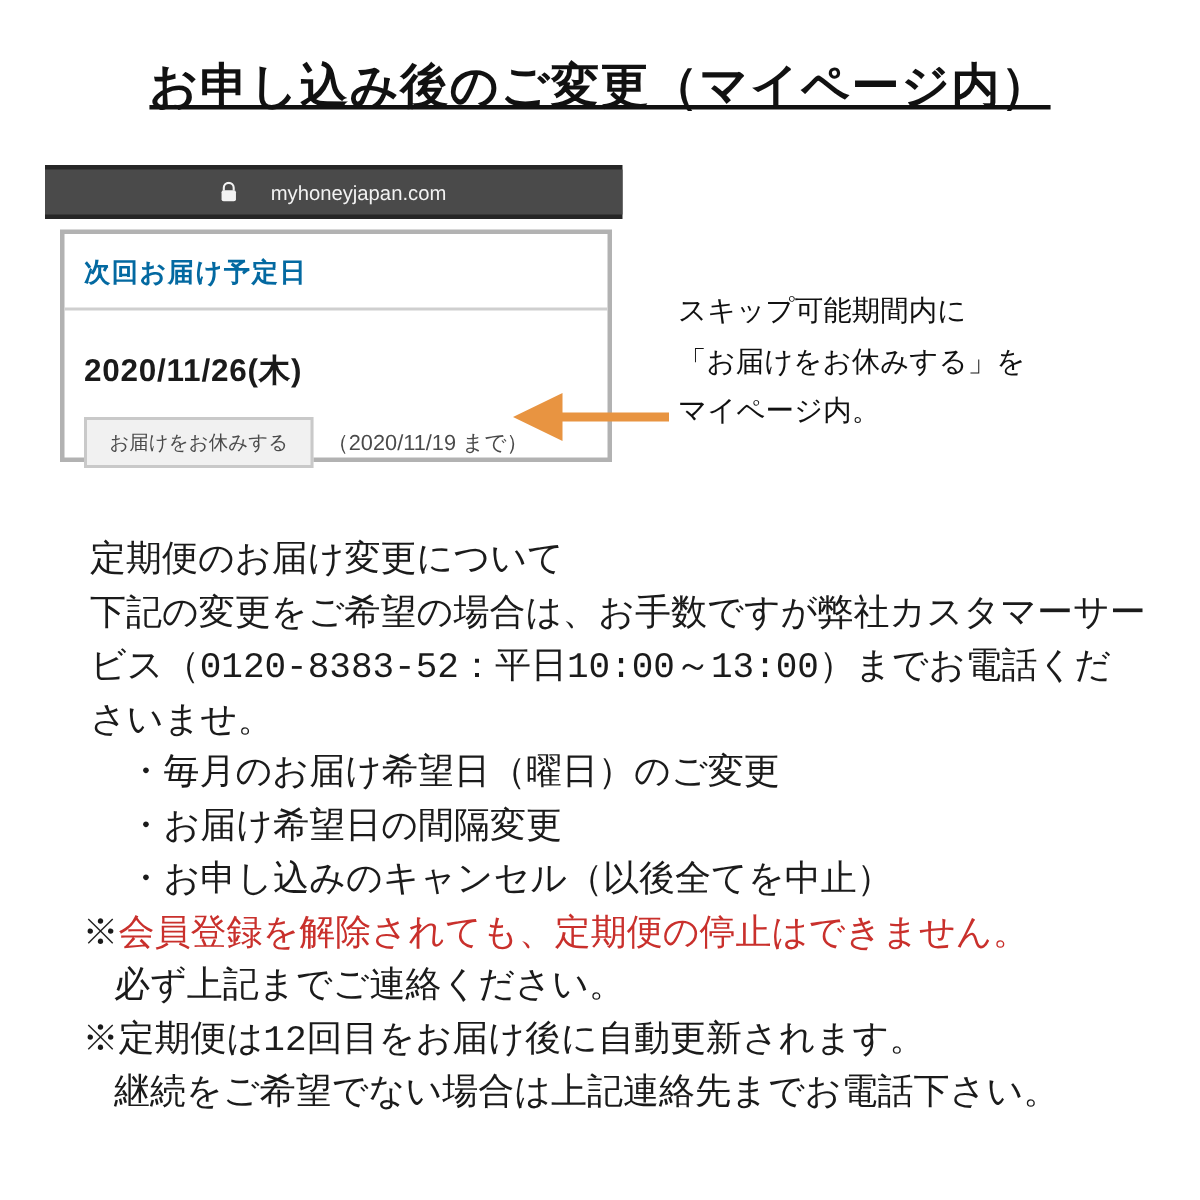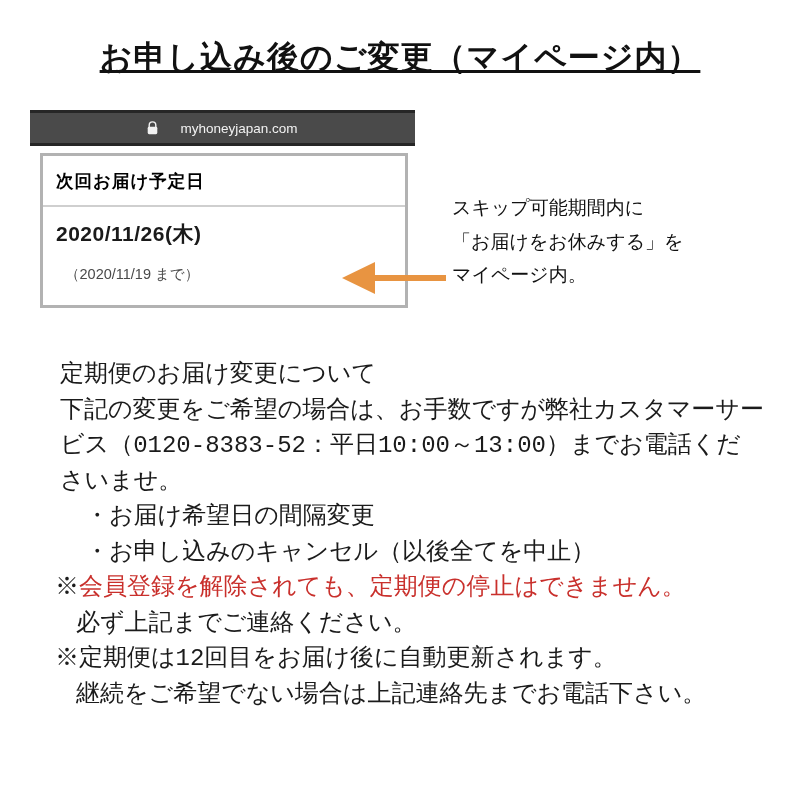--- a/index.html
+++ b/index.html
@@ -25,23 +25,23 @@
   }
   .url-bar span { color:#f2f2f2; font-size:13.5px; }
   .lock-icon svg { display:block; }
   .delivery-box {
     position:absolute; left:40px; top:153px; width:368px; height:155px;
     background:#fff; border:3px solid #b2b2b2;
   }
   .box-header {
     height:51px; display:flex; align-items:center; padding-left:13px;
     border-bottom:2px solid #cfcfcf;
-    font-size:17.5px; font-weight:bold; color:#000000; letter-spacing:1px;
+    font-size:17.5px; font-weight:bold; color:#0369a1; letter-spacing:1px;
   }
-  .box-body { padding:2px 0 0 13px;margin-top:11px; }
+  .box-body { padding:26px 0 0 13px; }
   .next-date { font-size:21px; font-weight:bold; color:#1a1a1a; letter-spacing:0.5px; }
   .button-row { display:flex; align-items:center; margin-top:17px; }
   .skip-btn {
     width:153px; height:34px; background:#f1f1f1; border:2px solid #c9c9c9;
     font-family:"Liberation Sans", sans-serif;
     font-size:13px; color:#4a4a4a; cursor:pointer;
   }
   .deadline { margin-left:9px; font-size:14.5px; color:#4a4a4a; }
   
   .arrow-wrap { position:absolute; left:338px; top:256px; width:112px; height:44px; z-index:5; }
@@ -77,20 +77,21 @@
         </span>
         <span>myhoneyjapan.com</span>
       </div>
     </div>
 
     <div class="delivery-box">
       <div class="box-header">次回お届け予定日</div>
       <div class="box-body">
         <div class="next-date">2020/11/26(木)</div>
         <div class="button-row">
+          <button class="skip-btn">お届けをお休みする</button>
           <span class="deadline">（2020/11/19 まで）</span>
         </div>
       </div>
     </div>
   </div>
 
   <div class="arrow-wrap">
     <svg width="112" height="44" viewBox="0 0 112 44">
       <line x1="108" y1="22" x2="32" y2="22" stroke="#e89441" stroke-width="6"></line>
       <polygon points="4,22 37,6 37,38" fill="#e89441"></polygon>
@@ -101,20 +102,21 @@
     <div>スキップ可能期間内に</div>
     <div>「お届けをお休みする」を</div>
     <div>マイページ内。</div>
   </div>
 
   <div class="body-block">
     <div class="bline para">定期便のお届け変更について</div>
     <div class="bline para">下記の変更をご希望の場合は、お手数ですが弊社カスタマーサー</div>
     <div class="bline para">ビス（0120-8383-52：平日10:00～13:00）までお電話くだ</div>
     <div class="bline para">さいませ。</div>
+    <div class="bline bullet">・毎月のお届け希望日（曜日）のご変更</div>
     <div class="bline bullet">・お届け希望日の間隔変更</div>
     <div class="bline bullet">・お申し込みのキャンセル（以後全てを中止）</div>
     <div class="bline note"><span>※</span><span class="red-text">会員登録を解除されても、定期便の停止はできません。</span></div>
     <div class="bline cont">必ず上記までご連絡ください。</div>
     <div class="bline note">※定期便は12回目をお届け後に自動更新されます。</div>
     <div class="bline cont">継続をご希望でない場合は上記連絡先までお電話下さい。</div>
   </div>
 
 </div>
 

